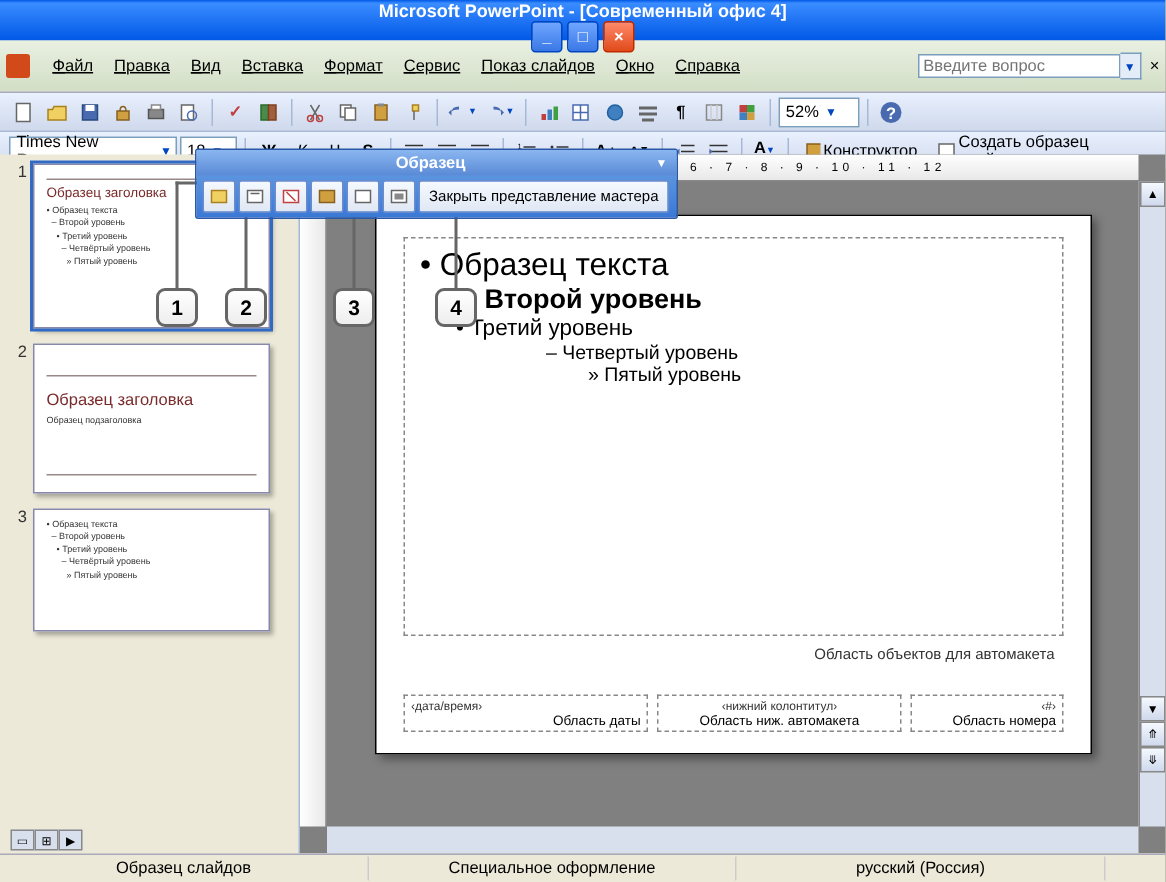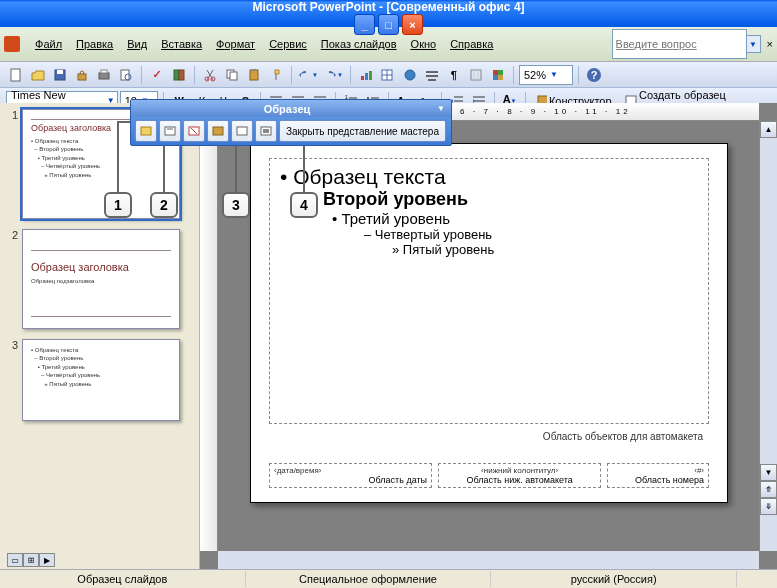--- a/index.html
+++ b/index.html
@@ -8,21 +8,21 @@
 .titlebar .app-icon { width: 16px; height: 16px; background: #d24a1a; margin-right: 5px; border-radius: 2px; }
 .titlebar .title { font-weight: bold; font-size: 12px; flex: 1; }
 .winbtns { display: flex; gap: 3px; }
 .winbtn { width: 21px; height: 21px; background: linear-gradient(to bottom,#6fa6ff,#3a78e6); border: 1px solid #0046c0; border-radius: 3px; display:flex; align-items:center; justify-content:center; color:white; font-weight:bold; font-size:11px; }
 .winbtn.close { background: linear-gradient(to bottom,#ff8a6a,#e04a1a); border-color:#c02a00; }
 .menubar { background: linear-gradient(to bottom,#e9f0e1,#d2dec6); height: 24px; display: flex; align-items: center; padding: 17px 4px; border-bottom: 1px solid #aab; }
 .menubar .left-icon { width:16px; height:16px; background:#d24a1a; border-radius:2px; margin-right:8px; }
 .menu-item { padding: 3px 7px; text-decoration: underline; cursor: default; }
 .menu-item:first-letter { text-decoration: underline; }
 .menu-spacer { flex: 1; }
-.help-input { width: 135px; height: 30px; border: 1px solid #7b9ebd; background: white; font-size: 11px; padding: 1px 3px; color: #888; text-decoration: underline; }
+.help-input { width: 135px; height: 16px; border: 1px solid #7b9ebd; background: white; font-size: 11px; padding: 1px 3px; color: #888; }
 .help-drop { width:14px; height:18px; border:1px solid #7b9ebd; border-left:none; background:#e4ecf7; display:flex; align-items:center; justify-content:center; font-size:8px; color:#0046c0; }
 .toolbar { background: linear-gradient(to bottom,#e9f0fe,#cfd9ec); height: 26px; display:flex; align-items:center; padding: 0 6px; gap: 2px; border-bottom:1px solid #a6b8d8; }
 .tbtn { min-width: 20px; height: 20px; display:flex; align-items:center; justify-content:center; cursor:default; border:1px solid transparent; border-radius:3px; font-size:11px; }
 .tbtn.dd { padding-right:1px; }
 .tsep { width:1px; height:18px; background:#a6b8d8; margin: 0 3px; }
 .combo { height:20px; border:1px solid #7b9ebd; background:white; display:flex; align-items:center; padding: 0 2px 0 4px; font-size:11px; }
 .combo .arrow { margin-left:4px; color:#0046c0; font-size:8px; }
 .fmt-toolbar { background: linear-gradient(to bottom,#e9f0fe,#cfd9ec); height:26px; display:flex; align-items:center; padding:0 6px; gap:2px; border-bottom:1px solid #a6b8d8; }
 .workarea { position:absolute; top:103px; left:0; right:0; bottom:19px; display:flex; }
 .slidepanel { width:200px; background:#ece9d8; border-right:1px solid #a6b8d8; overflow:hidden; position:relative; }
@@ -35,21 +35,21 @@
 .thumb .th-body { font-size:6px; line-height:1.4; color:#333; }
 .thumb .th-line { height:1px; background:#988; margin:3px 0; }
 .editor { flex:1; background:#808080; position:relative; overflow:hidden; }
 .ruler-h { position:absolute; top:0; left:18px; right:18px; height:18px; background:linear-gradient(to bottom,#fff,#e8e8e8); border-bottom:1px solid #888; font-size:7px; display:flex; align-items:center; overflow:hidden; }
 .ruler-v { position:absolute; top:18px; left:0; width:18px; bottom:18px; background:linear-gradient(to right,#fff,#e8e8e8); border-right:1px solid #888; }
 .slide-canvas { position:absolute; top:40px; left:50px; width:478px; height:360px; background:white; border:1px solid black; box-shadow:3px 3px 6px rgba(0,0,0,.4); padding:12px; font-family:Arial,sans-serif; color:black; }
 .textbox { border:1px dashed #888; padding:6px 10px; position:absolute; }
 .textbox.main { top:14px; left:18px; right:18px; bottom:78px; }
 .lvl1 { font-size:21px; }
 .lvl2 { font-size:18px; font-weight:bold; margin-left:28px; }
-.lvl3 { font-size:15px; margin-left:52px; }
+.lvl3 { font-size:15px; margin-left:24px; }
 .lvl4 { font-size:13px; margin-left:84px; }
 .lvl5 { font-size:13px; margin-left:112px; }
 .obj-label { position:absolute; right:24px; bottom:60px; font-size:10px; color:#333;margin-left:48px; }
 .footer-row { position:absolute; bottom:14px; left:18px; right:18px; display:flex; gap:6px; }
 .footer-box { flex:1; border:1px dashed #888; padding:2px 4px; font-size:9px; text-align:center; }
 .footer-box .ph { font-size:8px; color:#333; }
 .footer-box .lbl { font-size:9px; }
 .scroll-v { position:absolute; right:0; top:18px; bottom:18px; width:18px; background:#d8e0ee; border-left:1px solid #888; }
 .scroll-v .sbtn { height:17px; background:linear-gradient(to bottom,#f5f9ff,#cfd9ec); border:1px solid #888; display:flex; align-items:center; justify-content:center; font-size:8px; }
 .scroll-h { position:absolute; left:18px; right:18px; bottom:0; height:18px; background:#d8e0ee; }

